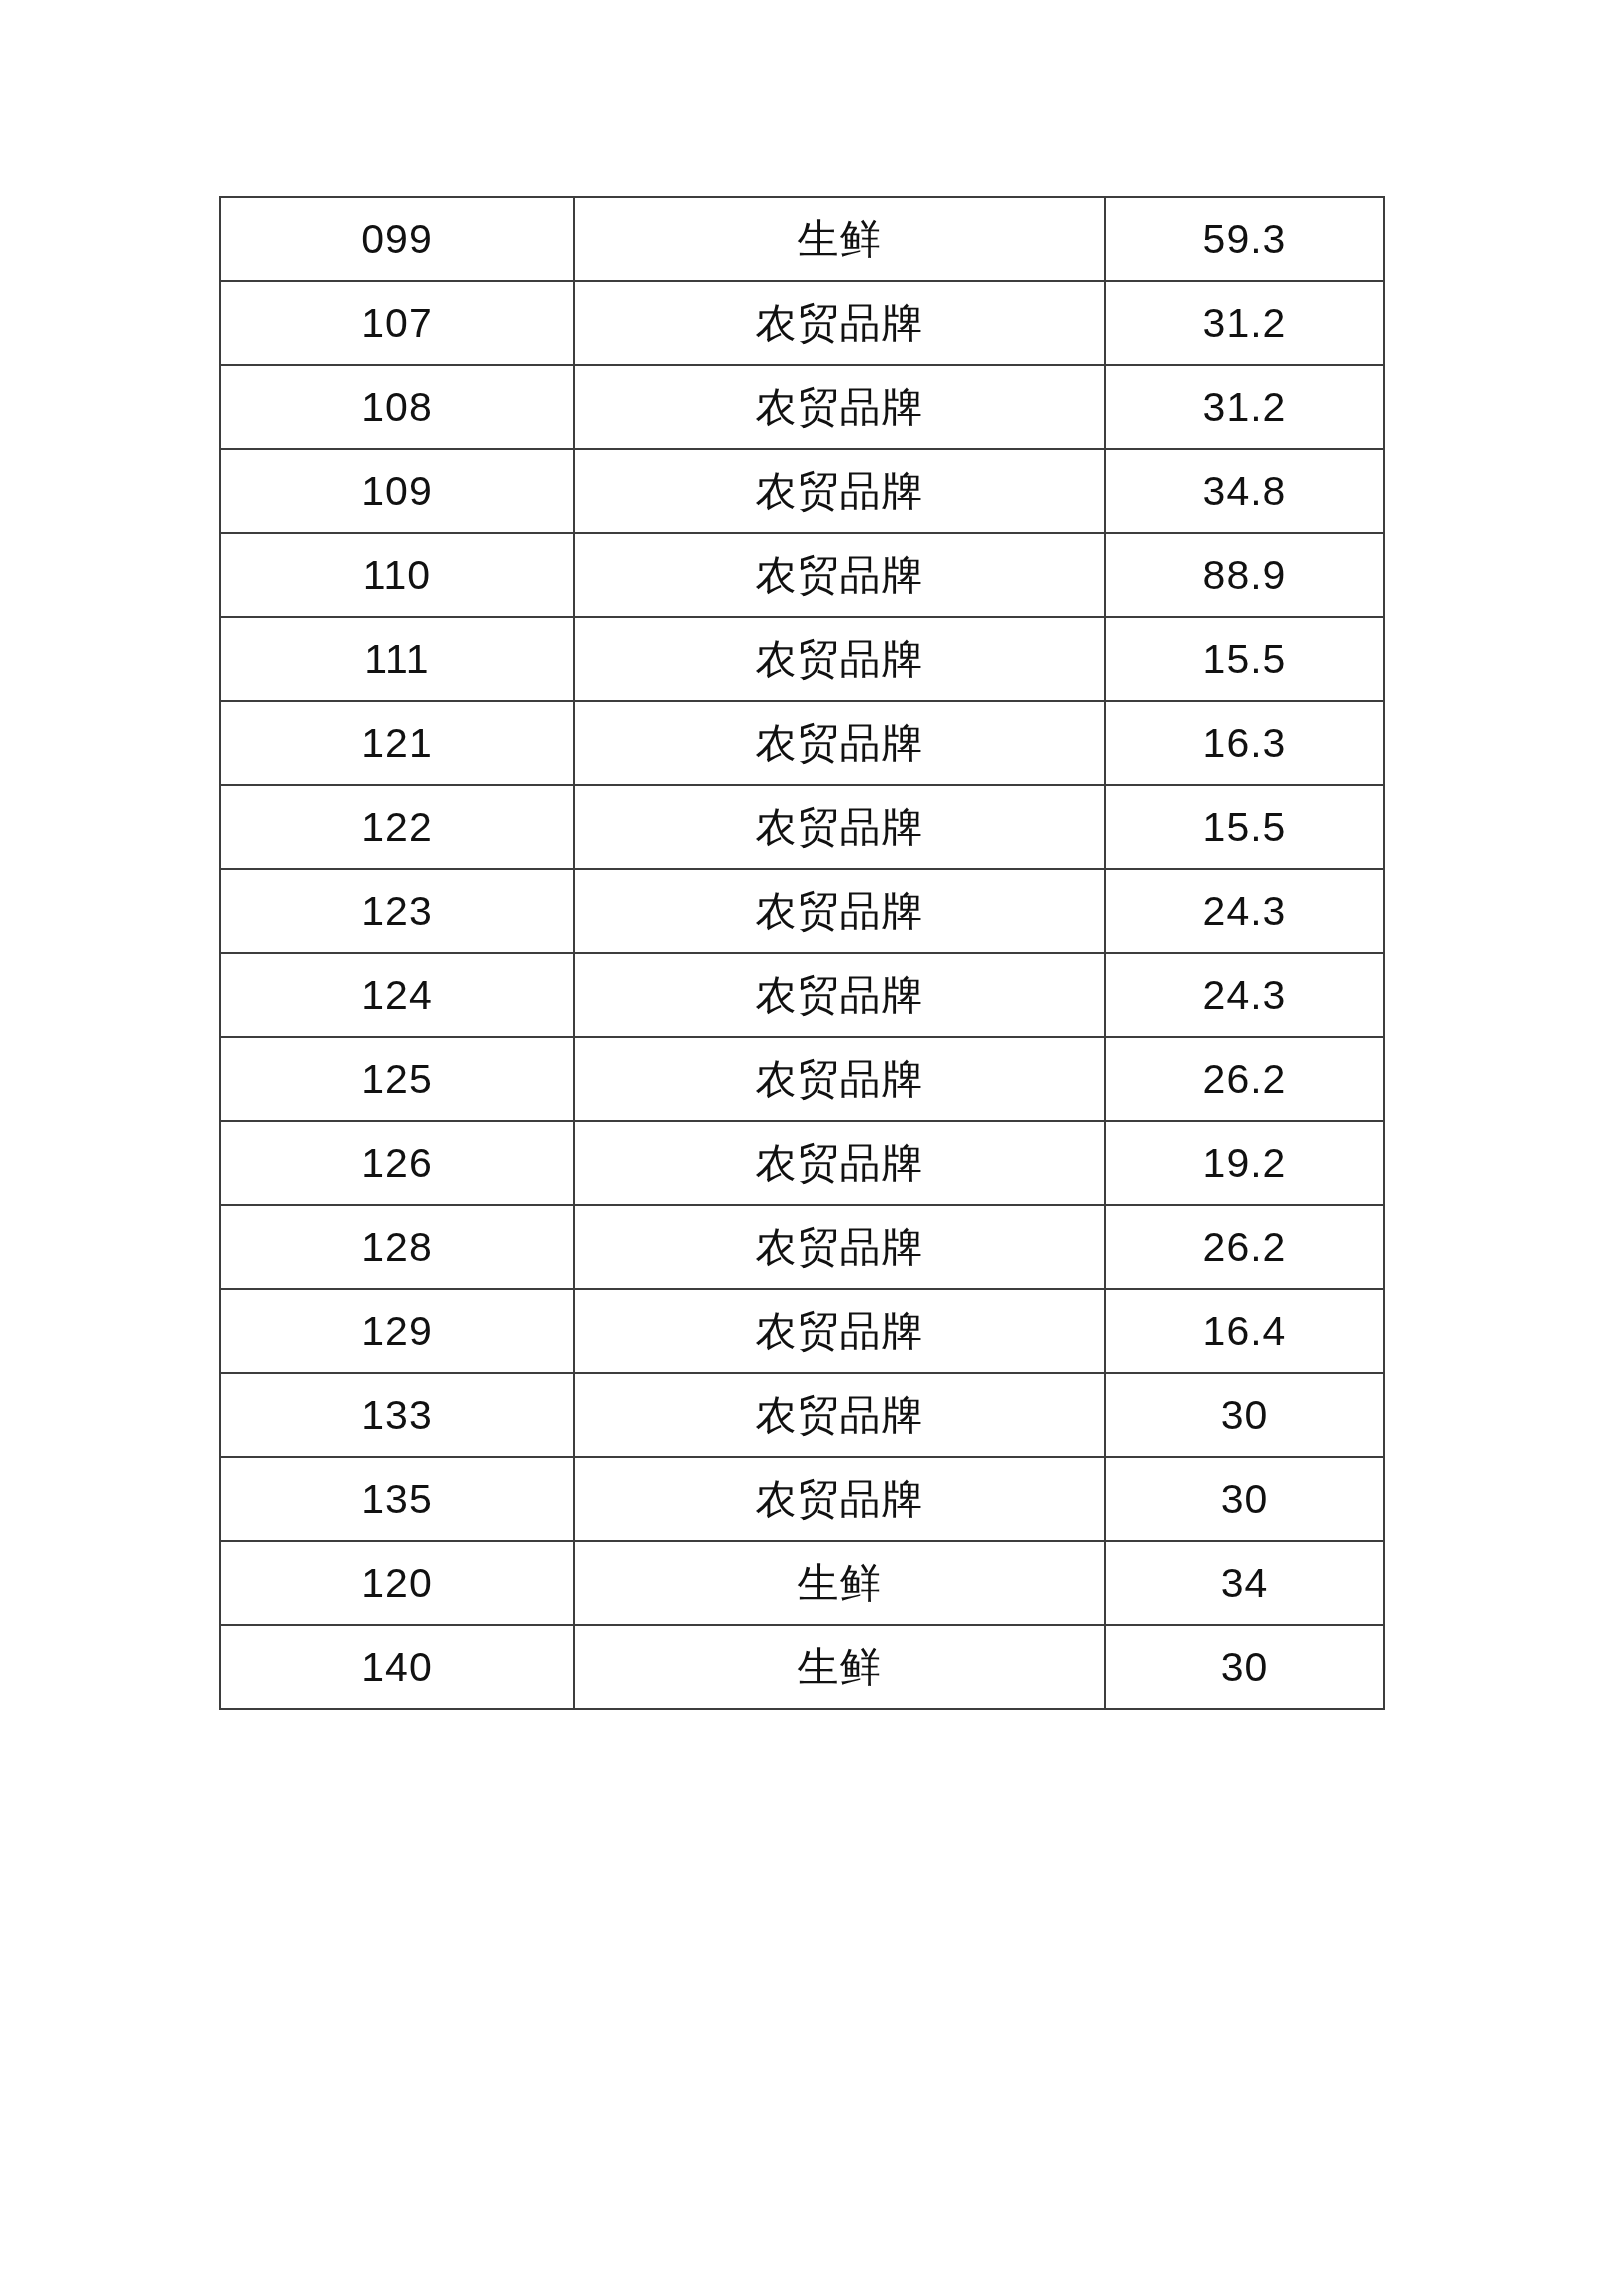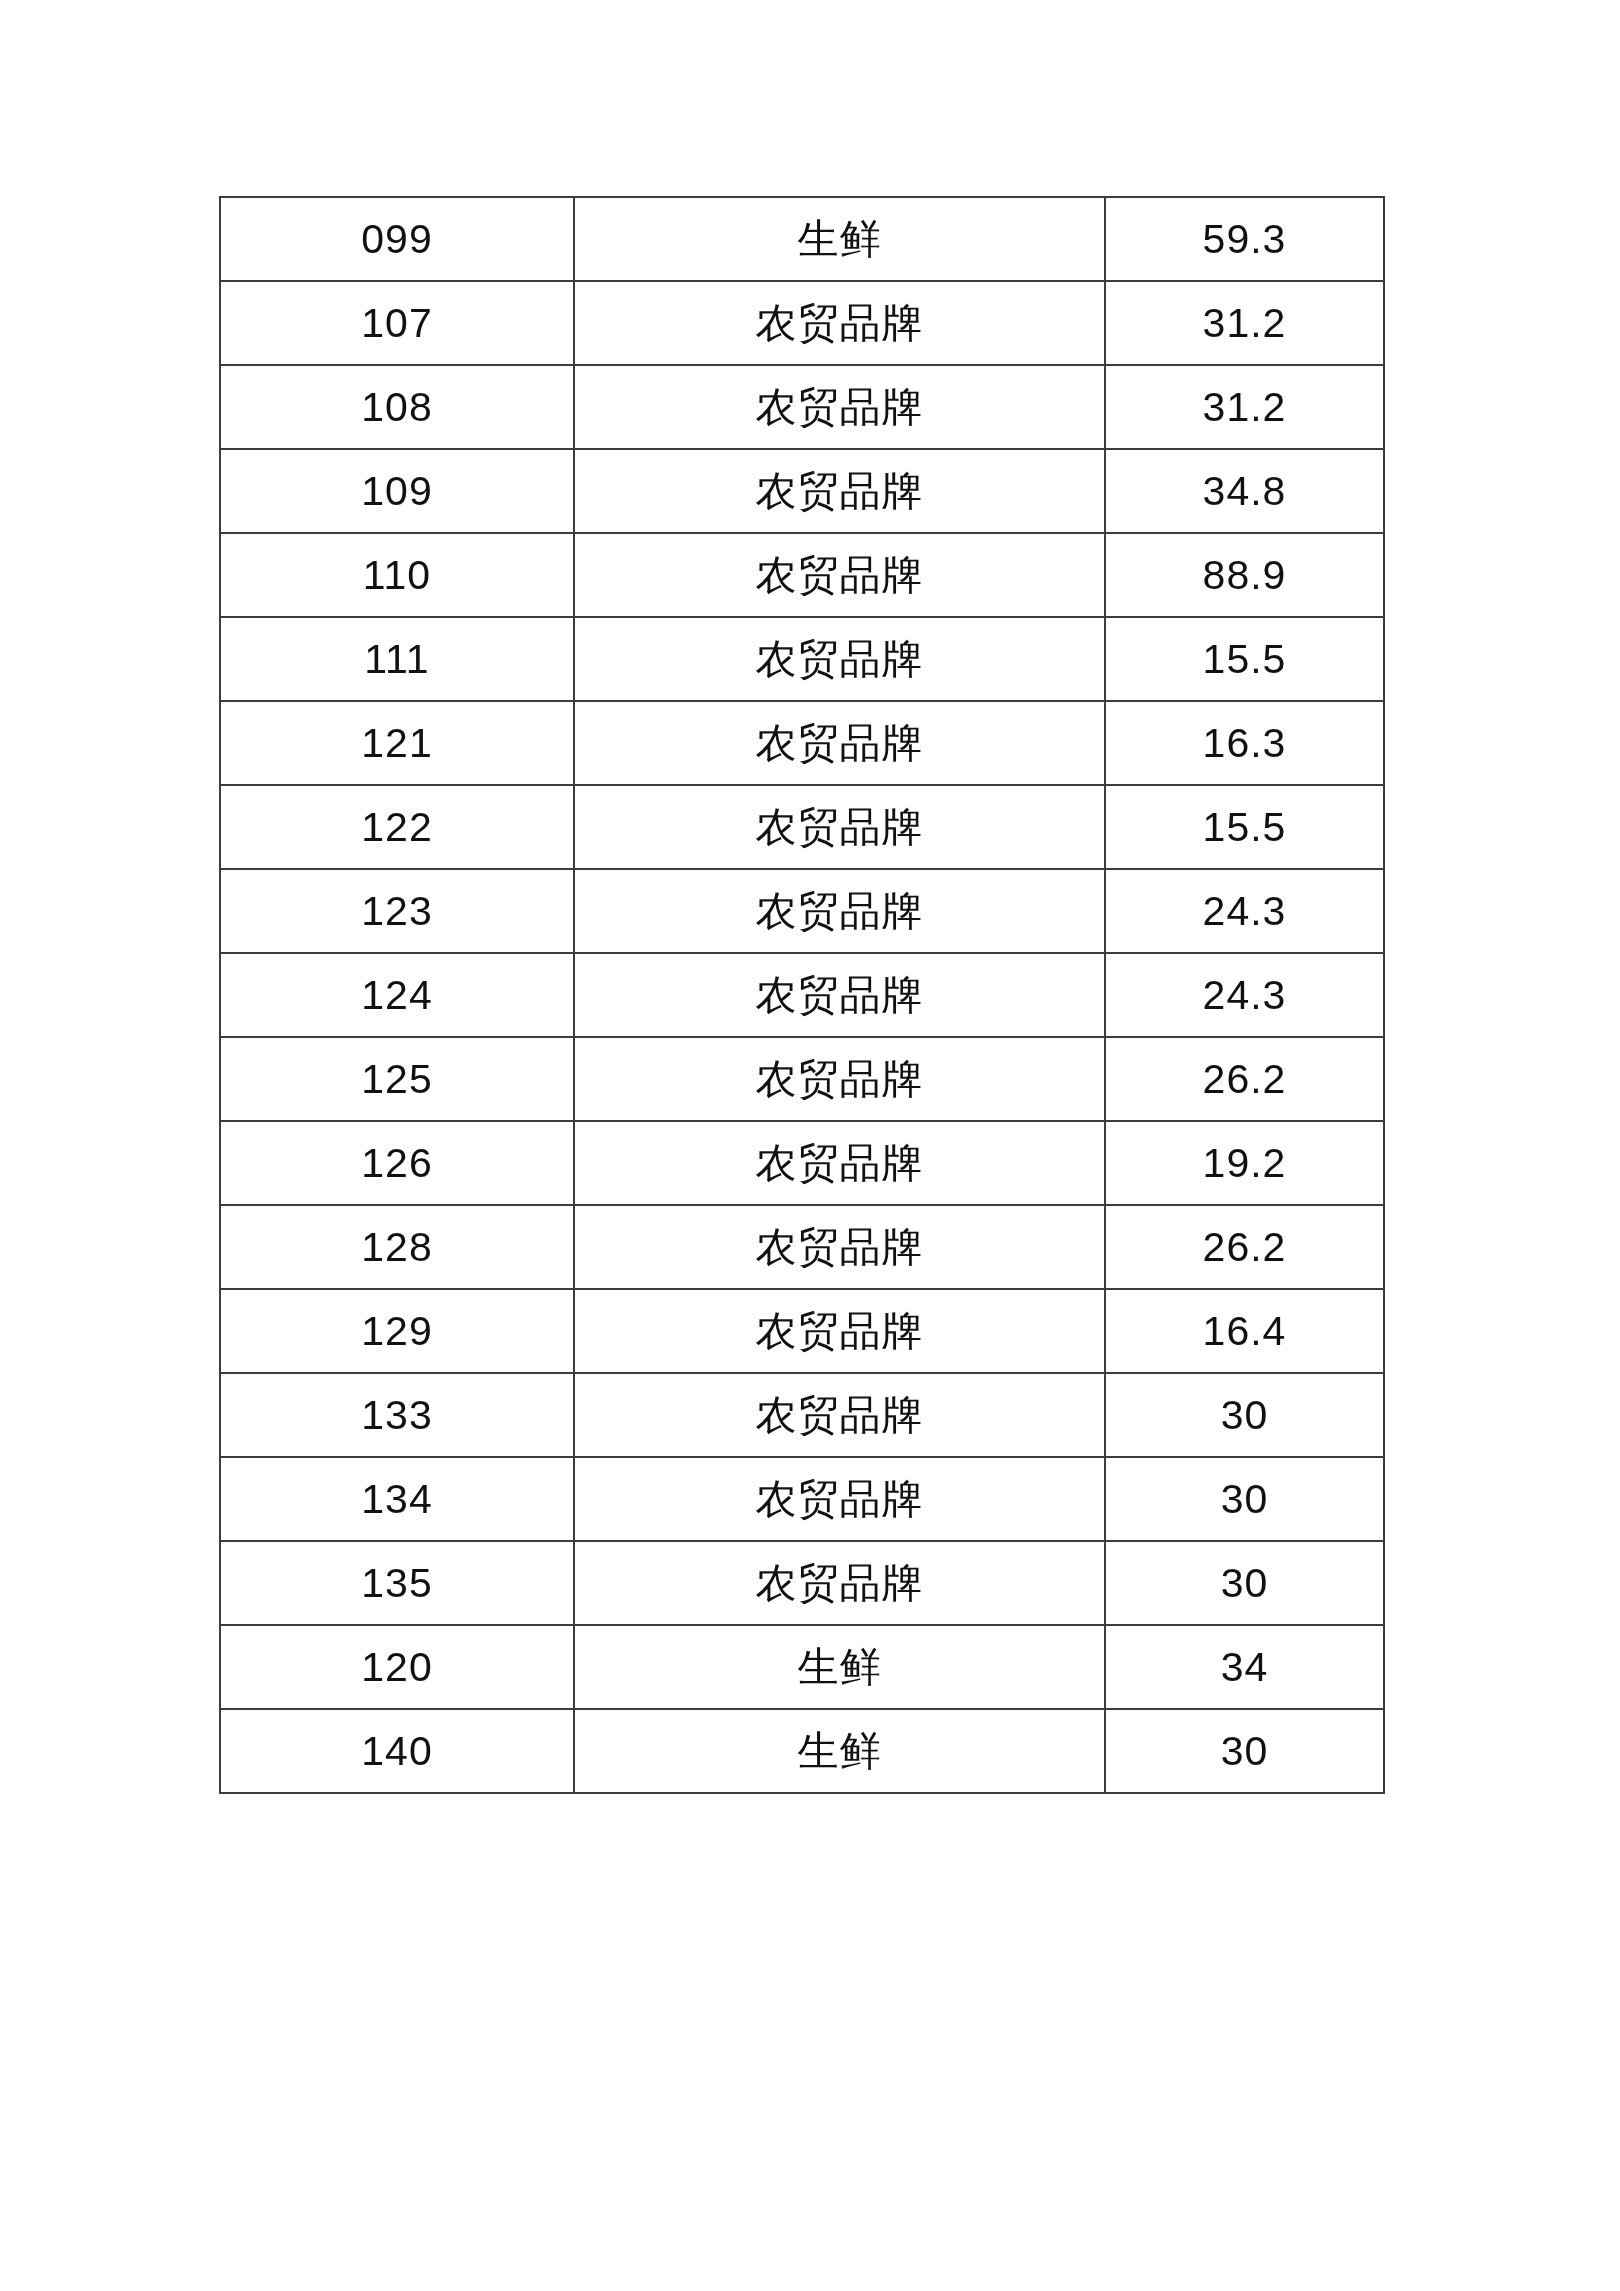--- a/index.html
+++ b/index.html
@@ -119,25 +119,20 @@
           <td>129</td>
           <td>农贸品牌</td>
           <td>16.4</td>
         </tr>
         <tr>
           <td>133</td>
           <td>农贸品牌</td>
           <td>30</td>
         </tr>
         <tr>
-          <td>134</td>
-          <td>农贸品牌</td>
-          <td>30</td>
-        </tr>
-        <tr>
           <td>135</td>
           <td>农贸品牌</td>
           <td>30</td>
         </tr>
         <tr>
           <td>120</td>
           <td>生鲜</td>
           <td>34</td>
         </tr>
         <tr>

